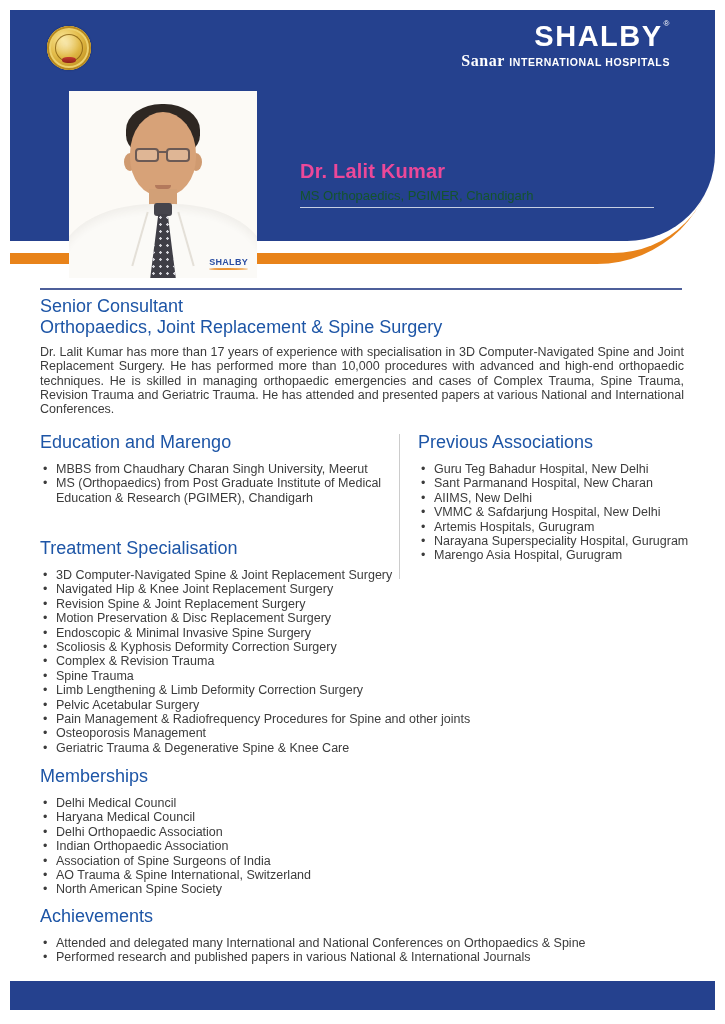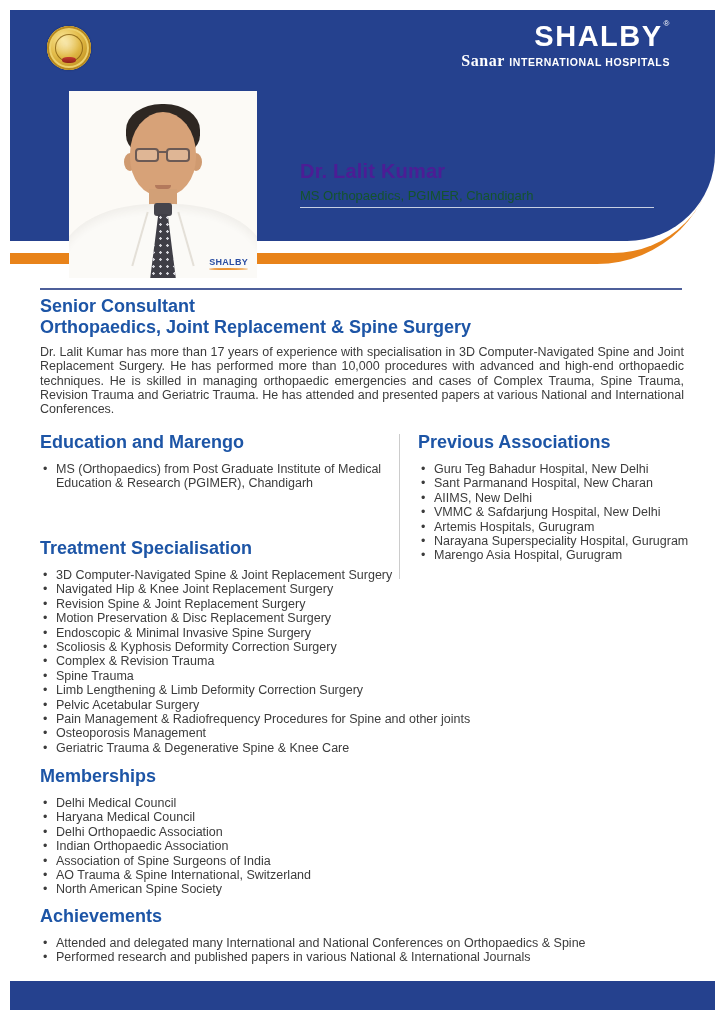--- a/index.html
+++ b/index.html
@@ -62,28 +62,28 @@
     position:absolute; left:81px; top:123px; width:26px; height:66px;
     clip-path:polygon(32% 0, 68% 0, 100% 100%, 0 100%);
     background-color:#3f3e46;
     background-image:radial-gradient(circle, #d6d6dc 1px, rgba(0,0,0,0) 1.5px);
     background-size:7px 7px;
   }
   .ph-mark { position:absolute; right:9px; bottom:8px; font-size:9px; font-weight:bold; color:#2b4ea2; letter-spacing:.3px; }
   .ph-mark::after { content:""; display:block; height:2px; margin-top:1px; border-radius:50%; background:linear-gradient(90deg, #e8831a, #f2a54d); }
 
   
-  .hero-name { position:absolute; left:300px; top:160px; color:#4c1d95; font-size:20px; font-weight:bold; letter-spacing:.2px; }
+  .hero-name { position:absolute; left:300px; top:160px; color:#ec4899; font-size:20px; font-weight:bold; letter-spacing:.2px; }
   .hero-qual { position:absolute; left:300px; top:188px; color:#14532d; font-size:13px; }
   .hero-rule { position:absolute; left:300px; top:207px; width:354px; height:1px; background:#c7cfe2; }
 
   
   .rule-top { position:absolute; left:40px; top:288px; width:642px; height:2px; background:#4d5f9a; }
 
-  .h-blue { color:#1d55a6; font-weight:bold; font-size:18px; line-height:21px; margin:0; }
+  .h-blue { color:#1d55a6; font-weight:normal; font-size:18px; line-height:21px; margin:0; }
   .designation { position:absolute; left:40px; top:296px; width:650px; }
 
   .summary {
     position:absolute; left:40px; top:345px; width:644px;
     font-size:12.5px; line-height:14.3px; color:#3c3c3c; text-align:justify; margin:0;
   }
 
   .section { position:absolute; }
   .sec-education { left:40px; top:432px; width:352px; }
   .sec-prev { left:418px; top:432px; width:296px; }
@@ -148,20 +148,21 @@
   <div class="designation">
     <p class="h-blue">Senior Consultant</p>
     <p class="h-blue">Orthopaedics, Joint Replacement &amp; Spine Surgery</p>
   </div>
 
   <p class="summary">Dr. Lalit Kumar has more than 17 years of experience with specialisation in 3D Computer-Navigated Spine and Joint Replacement Surgery. He has performed more than 10,000 procedures with advanced and high-end orthopaedic techniques. He is skilled in managing orthopaedic emergencies and cases of Complex Trauma, Spine Trauma, Revision Trauma and Geriatric Trauma. He has attended and presented papers at various National and International Conferences.</p>
 
   <div class="section sec-education">
     <p class="h-blue">Education and Marengo</p>
     <ul class="blist">
+      <li>MBBS from Chaudhary Charan Singh University, Meerut</li>
       <li>MS (Orthopaedics) from Post Graduate Institute of Medical Education &amp; Research (PGIMER), Chandigarh</li>
     </ul>
   </div>
 
   <div class="vdivider"></div>
 
   <div class="section sec-prev">
     <p class="h-blue">Previous Associations</p>
     <ul class="blist">
       <li>Guru Teg Bahadur Hospital, New Delhi</li>

